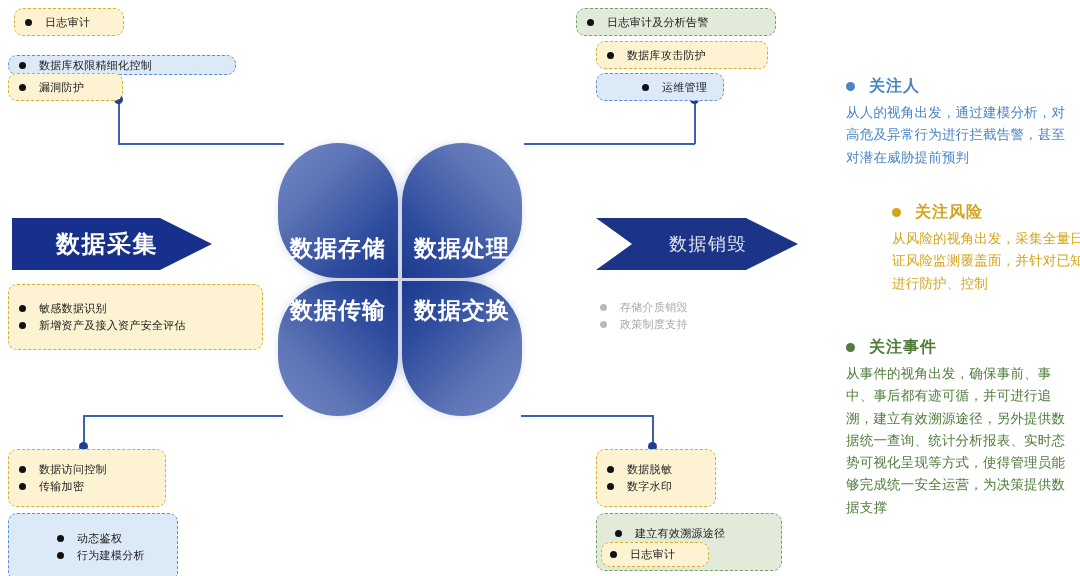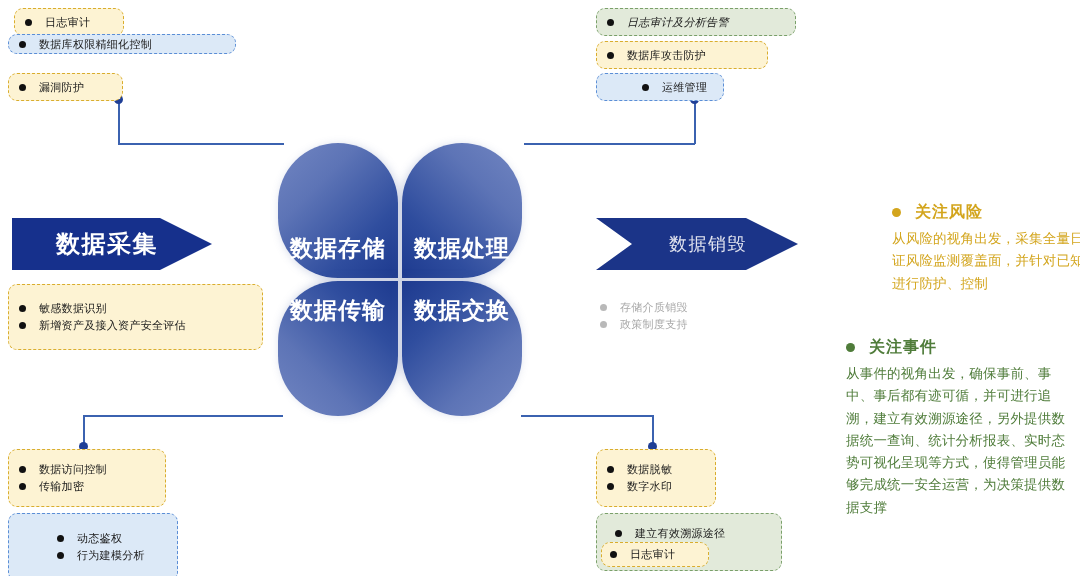--- a/index.html
+++ b/index.html
@@ -234,34 +234,34 @@
   <div class="arrow arrow-right">
     <span>数据销毁</span>
   </div>
 
   <div class="tagbox yellow" style="left:14px; top:8px; width:110px; height:28px;">
     <div class="row">
       <span class="bullet"></span>
       <span class="row-label">日志审计</span>
     </div>
   </div>
-  <div class="tagbox blue" style="left:8px; top:34px; width:228px; height:20px;">
+  <div class="tagbox blue" style="left:8px; top:55px; width:228px; height:20px;">
     <div class="row">
       <span class="bullet"></span>
       <span class="row-label">数据库权限精细化控制</span>
     </div>
   </div>
   <div class="tagbox yellow" style="left:8px; top:73px; width:115px; height:28px;">
     <div class="row">
       <span class="bullet"></span>
       <span class="row-label">漏洞防护</span>
     </div>
   </div>
 
-  <div class="tagbox green" style="left:596px; top:8px; width:200px; height:28px;font-style:italic;">
+  <div class="tagbox green" style="left:576px; top:8px; width:200px; height:28px;">
     <div class="row">
       <span class="bullet"></span>
       <span class="row-label">日志审计及分析告警</span>
     </div>
   </div>
   <div class="tagbox yellow" style="left:596px; top:41px; width:172px; height:28px;">
     <div class="row">
       <span class="bullet"></span>
       <span class="row-label">数据库攻击防护</span>
     </div>
@@ -337,20 +337,27 @@
     </div>
   </div>
 
   <div class="tagbox yellow" style="left:601px; top:542px; width:108px; height:25px; padding:0 8px;">
     <div class="row" style="padding:0;">
       <span class="bullet"></span>
       <span class="row-label">日志审计</span>
     </div>
   </div>
 
+  <div class="legend-block" style="left:846px; top:76px;">
+    <div class="legend-head">
+      <span class="legend-dot" style="background:#4b84c4;"></span>
+      <span class="legend-title blue-text">关注人</span>
+    </div>
+    <div class="legend-body blue-text">从人的视角出发，通过建模分析，对高危及异常行为进行拦截告警，甚至对潜在威胁提前预判</div>
+  </div>
 
   <div class="legend-block" style="left:846px; top:202px;margin-left:46px;">
     <div class="legend-head">
       <span class="legend-dot" style="background:#d3a51d;"></span>
       <span class="legend-title gold-text">关注风险</span>
     </div>
     <div class="legend-body gold-text">从风险的视角出发，采集全量日志保证风险监测覆盖面，并针对已知风险进行防护、控制</div>
   </div>
 
   <div class="legend-block" style="left:846px; top:337px;">

